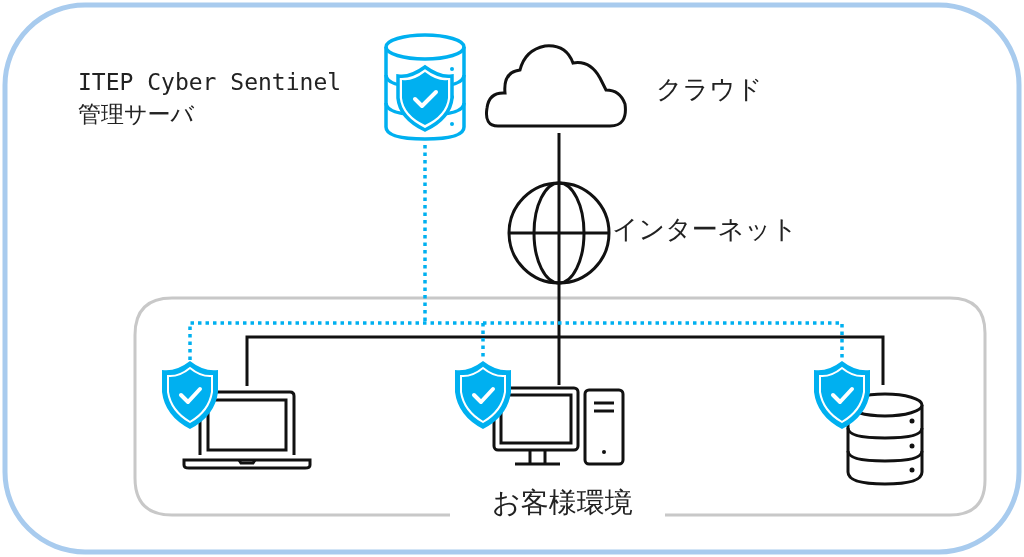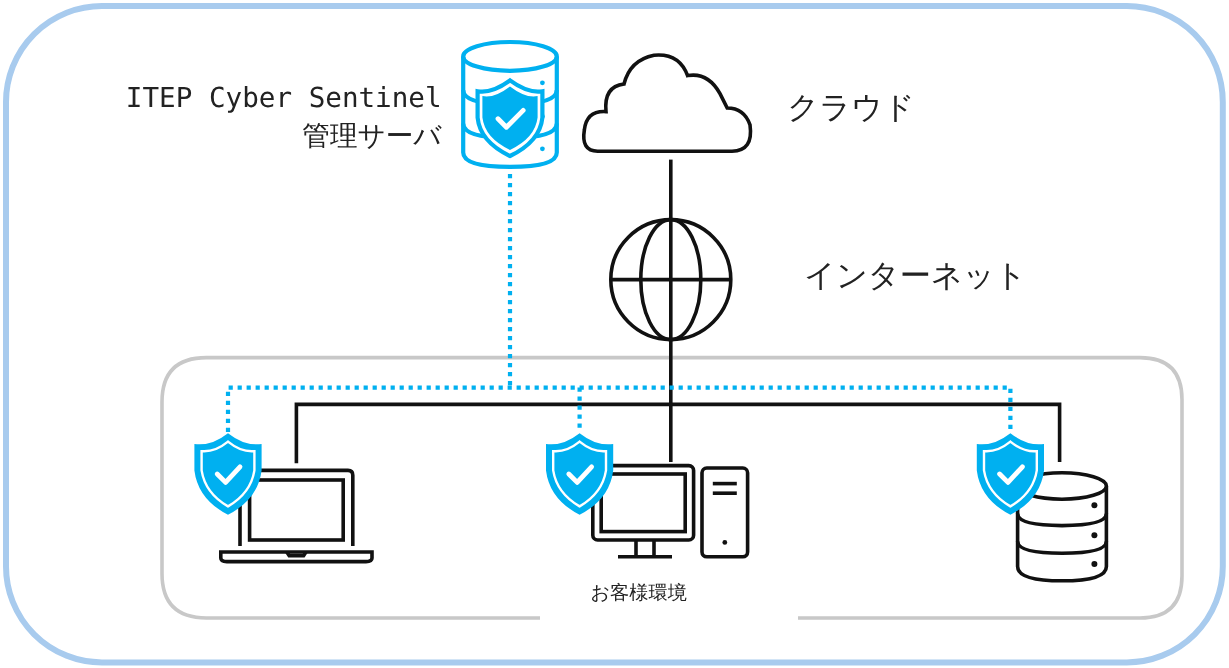--- a/index.html
+++ b/index.html
@@ -1,23 +1,23 @@
 <!DOCTYPE html>
 <html><head>
 <meta charset="utf-8">
 <style>
   html, body { margin: 0; padding: 0; background: #ffffff; }
   body { width: 1024px; height: 557px; position: relative; overflow: hidden; font-family: "DejaVu Sans", sans-serif; }
   #diagram { position: absolute; left: 0; top: 0; width: 1024px; height: 557px; }
   .lbl { position: absolute; color: #222222; white-space: nowrap; }
   .mono { font-family: "DejaVu Sans Mono", "Liberation Mono", monospace; }
-  #server-label { left: 78px; top: 66px; font-size: 23px; line-height: 32px; text-align: right; width: 290px; }
+  #server-label { left: 78px; top: 66px; font-size: 23px; line-height: 32px; text-align: left; width: 290px; }
   #cloud-label { left: 656px; top: 72px; font-size: 26px; font-family: Liberation Mono, monospace; }
-  #internet-label { left: 670px; top: 212px; font-size: 26px; }
-  #customer-label { left: 482px; top: 484px; font-size: 16px; background: #ffffff; padding: 0 10px; }
+  #internet-label { left: 612px; top: 212px; font-size: 26px; }
+  #customer-label { left: 482px; top: 484px; font-size: 28px; background: #ffffff; padding: 0 10px; }
 </style>
 </head>
 <body>
 
 <svg id="diagram" viewBox="0 0 1024 557" xmlns="http://www.w3.org/2000/svg">
 
   <rect x="5" y="5" width="1014" height="547" rx="80" ry="80" fill="#ffffff" stroke="#a8cbee" stroke-width="5"></rect>
 
   <path d="M 450 515 L 172 515 Q 135 515 135 478 L 135 335 Q 135 298 172 298 L 950 298 Q 985 298 985 333 L 985 480 Q 985 515 950 515 L 665 515" fill="none" stroke="#c8c8c8" stroke-width="3"></path>
 

